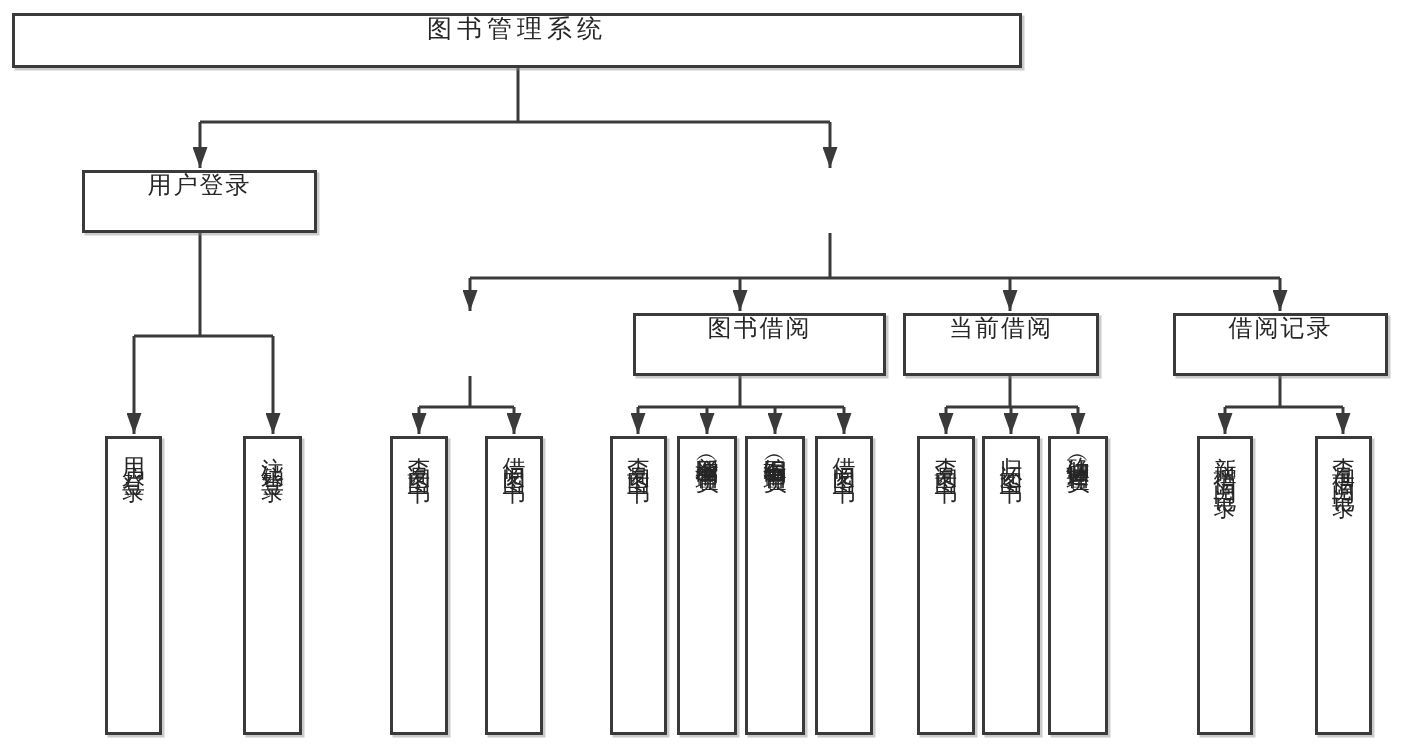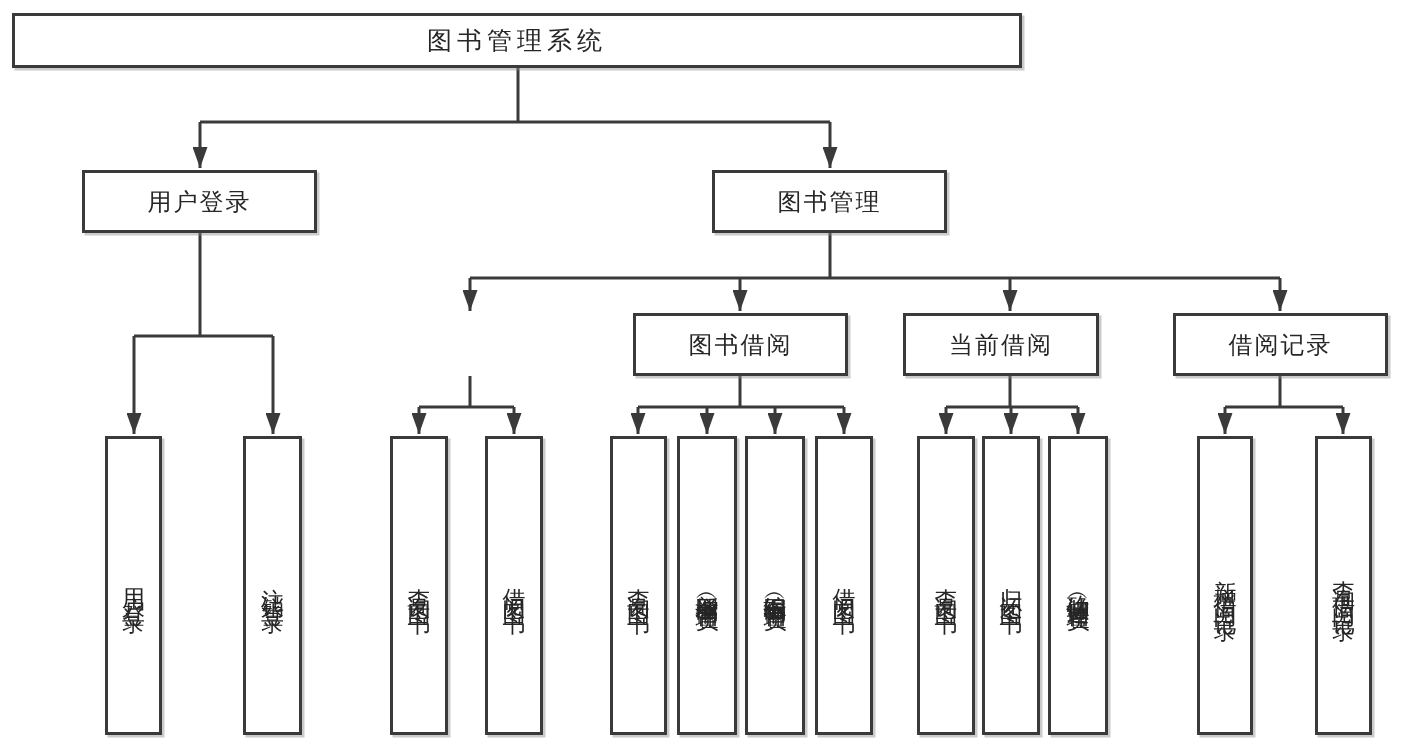--- a/index.html
+++ b/index.html
@@ -21,21 +21,21 @@
   .wires{position:absolute;left:0;top:0;width:1405px;height:747px;}
   .wires path.trunk{fill:none;stroke:var(--line,#3a3a3a);stroke-width:3;}
   .wires line{stroke:var(--line,#3a3a3a);stroke-width:3;}
   .wires .ahead{fill:var(--line,#3a3a3a);}
   .node{
     position:absolute;
     box-sizing:border-box;
     background:#fff;
     border:3px solid var(--boxborder,#3a3a3a);
     box-shadow:2.5px 2.5px 0 rgba(140,140,140,0.45);
-    display:flex;align-items:center;justify-content:center;
+    display:flex;align-items:flex-start;justify-content:center;
   }
   .hlabel{
     font-size:24px;letter-spacing:2px;line-height:1;
     white-space:nowrap;color:var(--text,#262626);
   }
   .root .hlabel{font-size:25px;letter-spacing:5px;}
   .leaf{
     top:436px;height:299px;width:58px;
   }
   .vtxt{
@@ -103,25 +103,22 @@
     <line x1="1343" y1="407" x2="1343" y2="434" marker-end="url(#ah)"></line>
   </svg>
 
   <div class="node root" style="left:12px;top:13px;width:1010px;height:55px">
     <span class="hlabel">图书管理系统</span>
   </div>
 
   <div class="node" style="left:82px;top:170px;width:235px;height:63px">
     <span class="hlabel">用户登录</span>
   </div>
-  <div class="node" style="left:712px;top:170px;width:235px;height:63px">
-    <span class="hlabel">图书管理</span>
-  </div>
 
-  <div class="node" style="left:633px;top:313px;width:215px;height:63px">
+  <div class="node" style="left:633px;top:313px;width:253px;height:63px">
     <span class="hlabel">图书借阅</span>
   </div>
   <div class="node" style="left:903px;top:313px;width:196px;height:63px">
     <span class="hlabel">当前借阅</span>
   </div>
   <div class="node" style="left:1173px;top:313px;width:215px;height:63px">
     <span class="hlabel">借阅记录</span>
   </div>
 
   <div class="node leaf" style="left:105px;width:57px">

